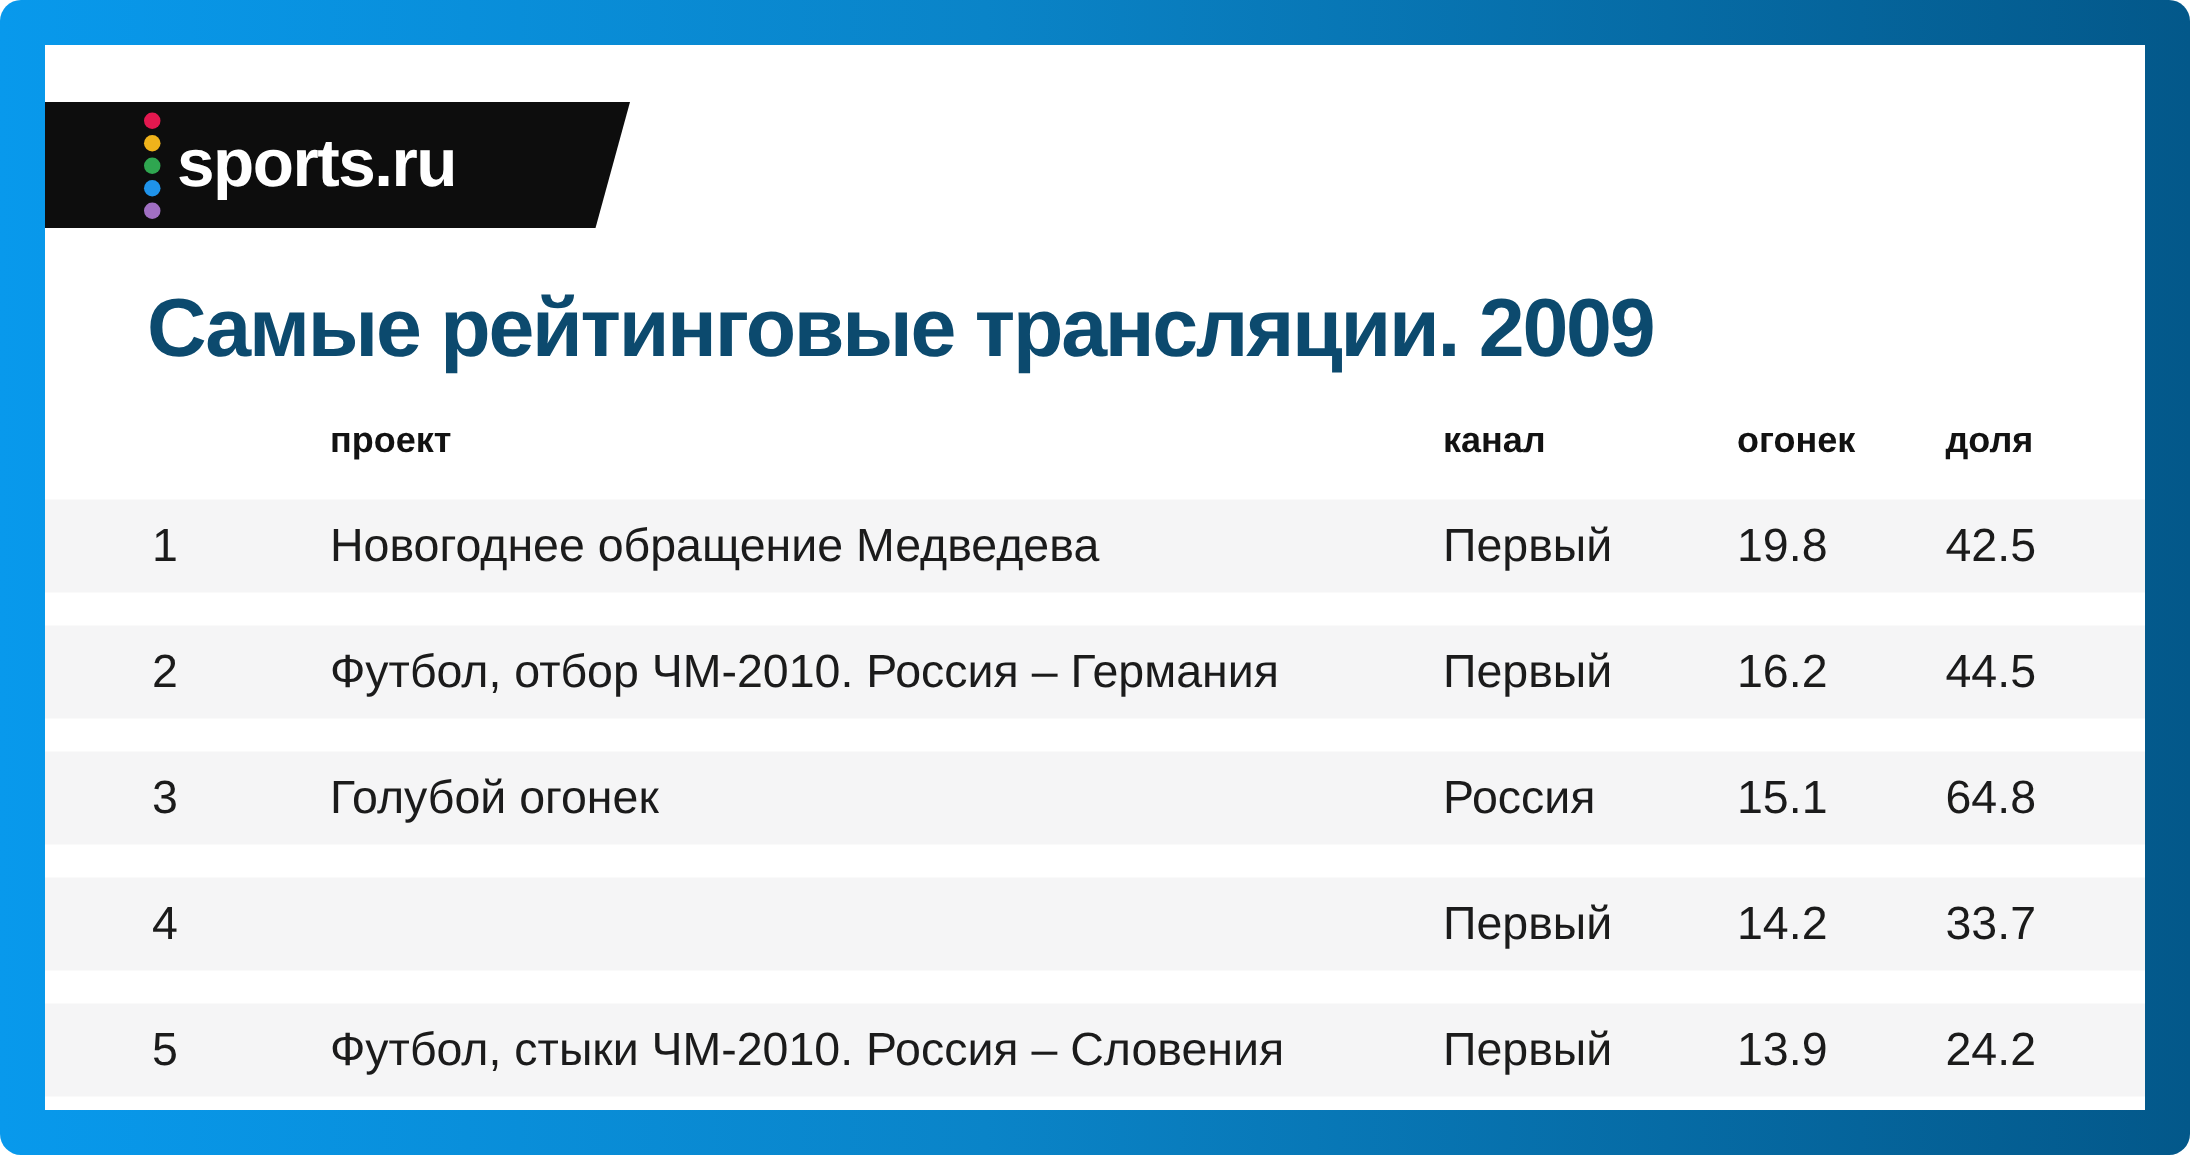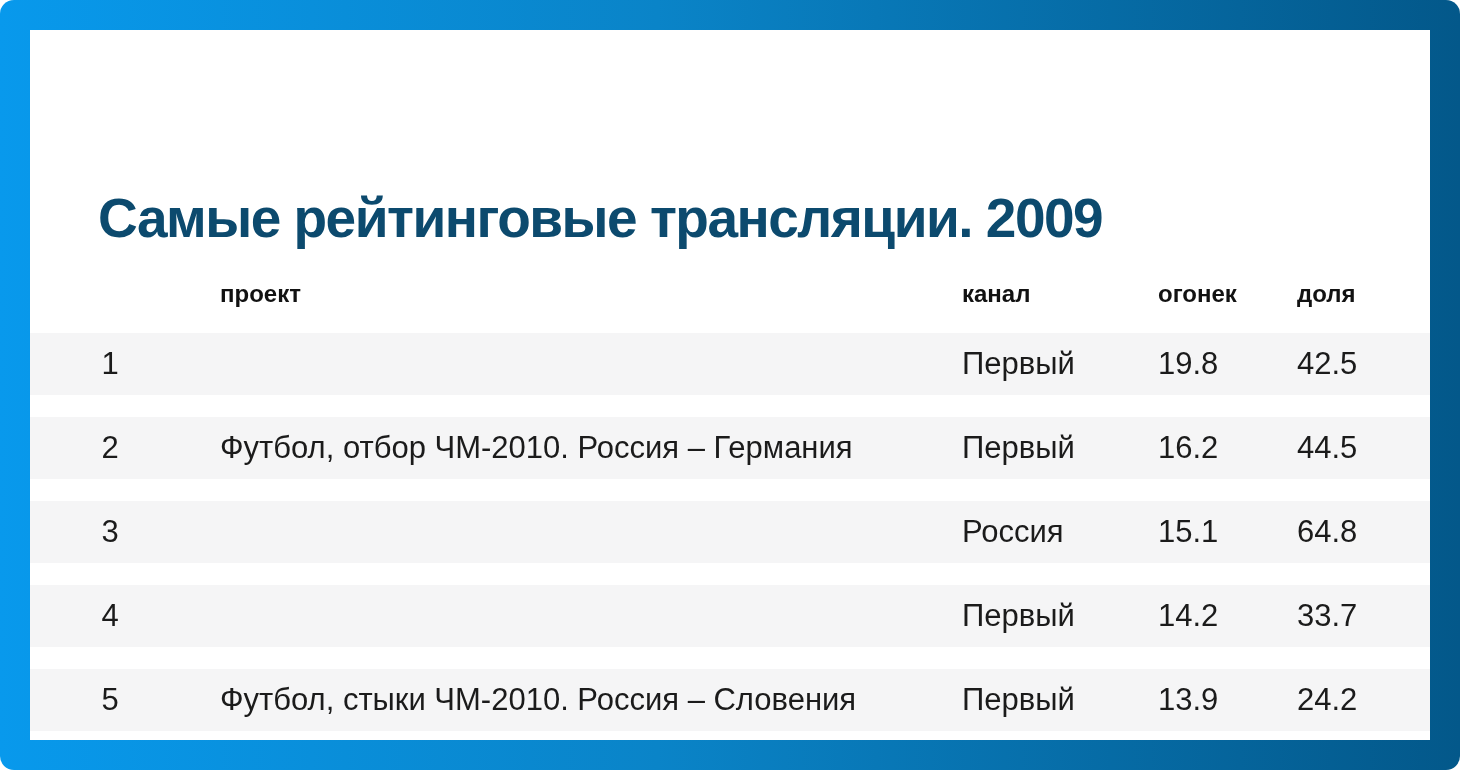--- a/index.html
+++ b/index.html
@@ -65,46 +65,58 @@
   }
   .row span { position: absolute; line-height: 62px; white-space: nowrap; }
   .cell-rank { left: 58px; width: 44px; text-align: center; }
 </style>
 </head>
 <body>
 
 <div class="frame">
   <div class="card">
 
+    <div class="logo-banner">
+      <div class="dots">
+        <div class="dot" style="background: rgb(227, 24, 79);"></div>
+        <div class="dot" style="background: rgb(240, 179, 27);"></div>
+        <div class="dot" style="background: rgb(47, 166, 80);"></div>
+        <div class="dot" style="background: rgb(31, 147, 234);"></div>
+        <div class="dot" style="background: rgb(160, 111, 194);"></div>
+      </div>
+      <div class="logo-text">sports.ru</div>
+    </div>
 
     <div class="title">Самые рейтинговые трансляции. 2009</div>
 
     <div class="thead">
       <span class="col-project">проект</span>
       <span class="col-channel">канал</span>
       <span class="col-rating">огонек</span>
       <span class="col-share">доля</span>
     </div>
 
     <div class="rows">
       <div class="row">
         <span class="cell-rank">1</span>
+        <span class="col-project">Новогоднее обращение Медведева</span>
         <span class="col-channel">Первый</span>
         <span class="col-rating">19.8</span>
         <span class="col-share">42.5</span>
       </div>
       <div class="row">
         <span class="cell-rank">2</span>
         <span class="col-project">Футбол, отбор ЧМ-2010. Россия – Германия</span>
         <span class="col-channel">Первый</span>
         <span class="col-rating">16.2</span>
         <span class="col-share">44.5</span>
       </div>
       <div class="row">
         <span class="cell-rank">3</span>
+        <span class="col-project">Голубой огонек</span>
         <span class="col-channel">Россия</span>
         <span class="col-rating">15.1</span>
         <span class="col-share">64.8</span>
       </div>
       <div class="row">
         <span class="cell-rank">4</span>
         <span class="col-channel">Первый</span>
         <span class="col-rating">14.2</span>
         <span class="col-share">33.7</span>
       </div>

